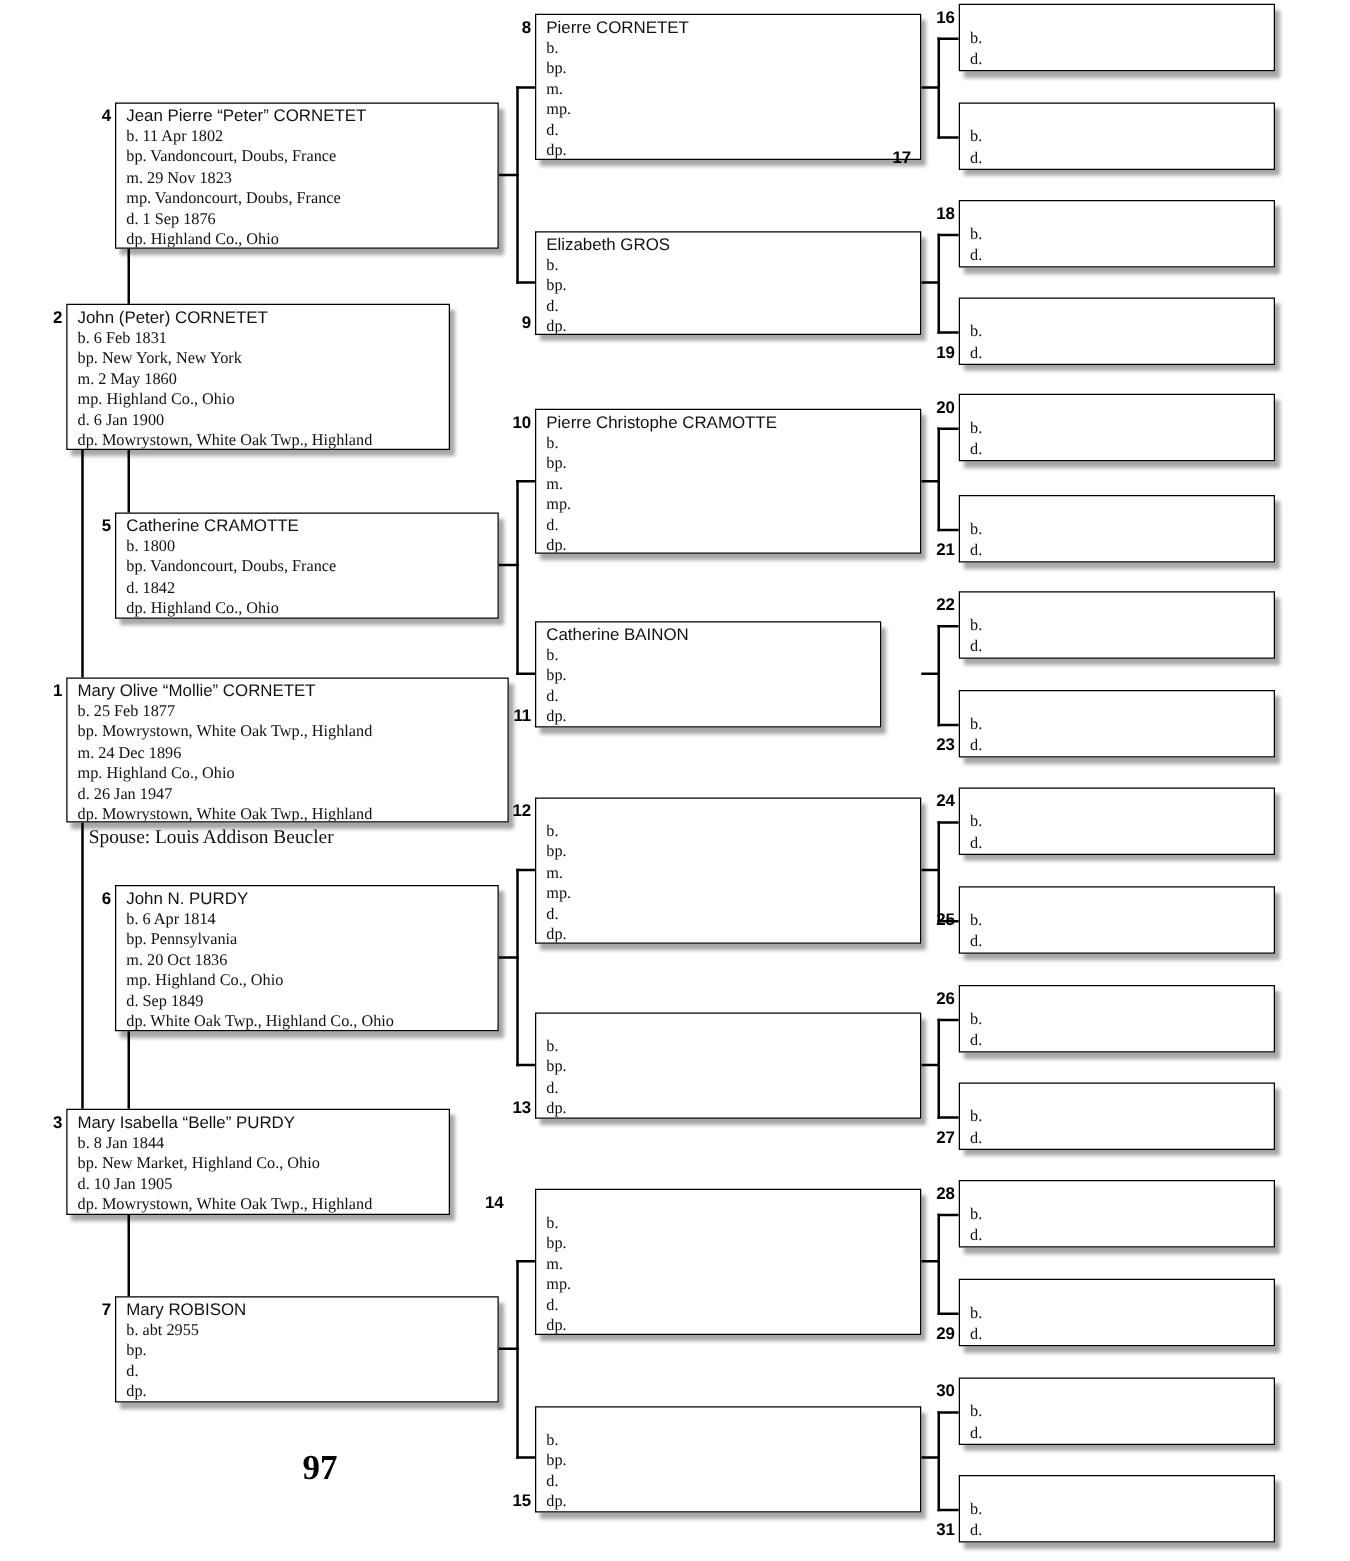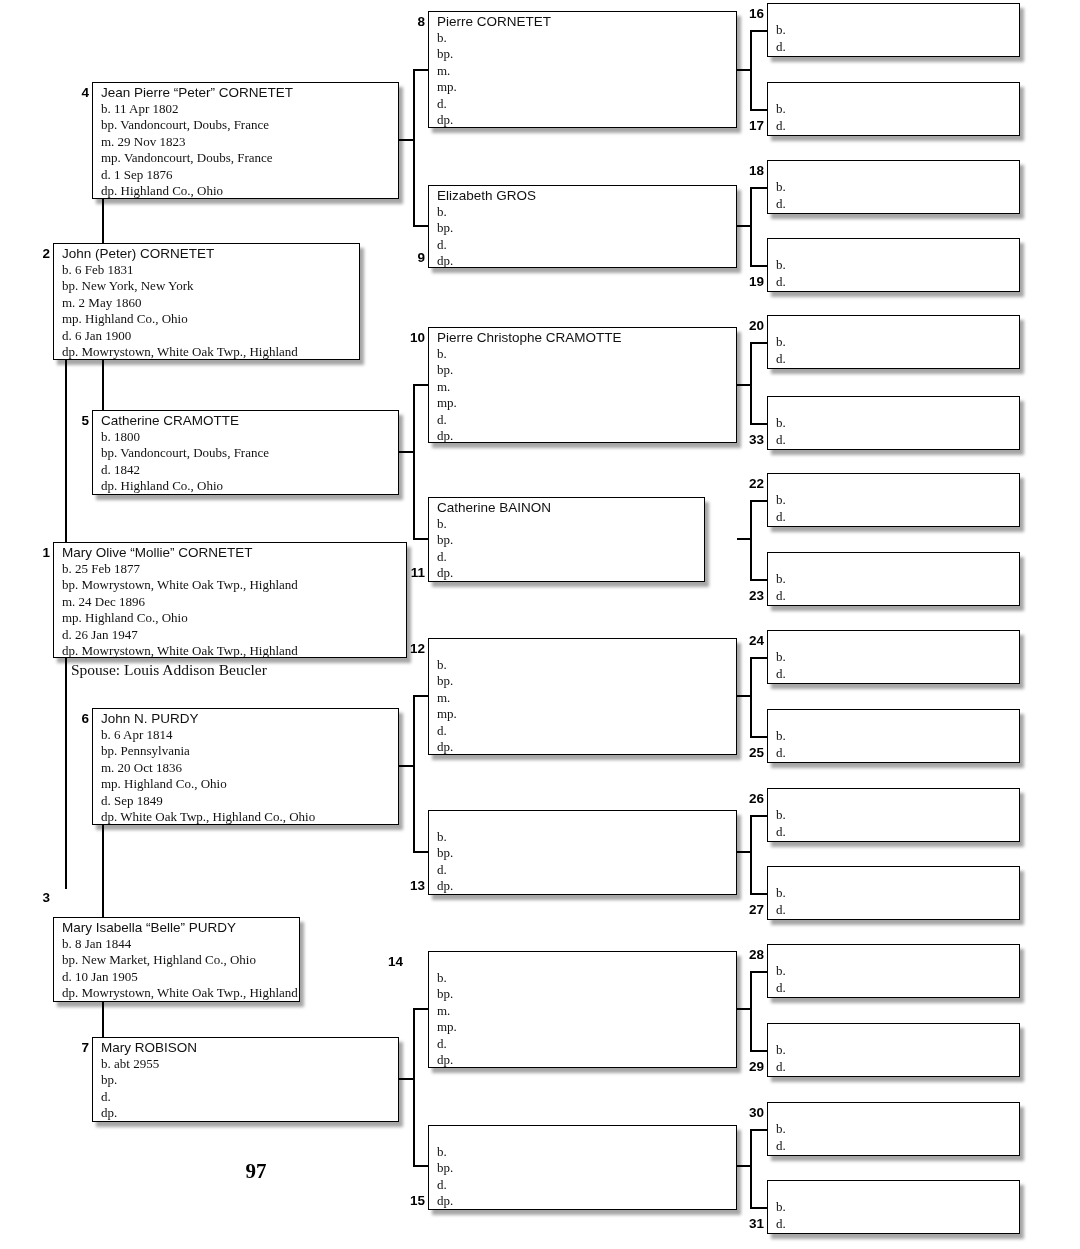--- a/index.html
+++ b/index.html
@@ -16,21 +16,21 @@
   .sbox { padding-top:17px; }
   .sbox .pline { line-height:17px; height:17px; }
   .num { position:absolute; z-index:3; font-family:"Liberation Sans", sans-serif;
          font-weight:bold; font-size:13.5px; width:27px; text-align:right; color:#000; }
   .vl, .hl { position:absolute; background:#000; z-index:1; }
   .vl { width:2px; }
   .hl { height:2px; }
   .spouse { position:absolute; left:71px; top:661px; font-family:"Liberation Serif", serif;
             font-size:15.5px; color:#111; z-index:2; white-space:nowrap; }
   .pageno { position:absolute; left:236px; top:1159px; width:40px; text-align:center;
-            font-family:"Liberation Serif", serif; font-weight:bold; font-size:21px; z-index:2; }
+            font-family:"Liberation Serif", serif; font-weight:bold; font-size:28px; z-index:2; }
 </style>
 </head>
 <body>
 
 <div id="chart">
 
   <div class="vl" style="left:65px;top:360px;height:529px"></div>
   <div class="vl" style="left:102px;top:197px;height:215px"></div>
   <div class="vl" style="left:102px;top:823px;height:216px"></div>
 
@@ -95,21 +95,21 @@
   </div>
   <div class="pbox" style="left:53px;top:243px;width:307px;height:117px">
     <div class="pname">John (Peter) CORNETET</div>
     <div class="pline">b. 6 Feb 1831</div>
     <div class="pline">bp. New York, New York</div>
     <div class="pline">m. 2 May 1860</div>
     <div class="pline">mp. Highland Co., Ohio</div>
     <div class="pline">d. 6 Jan 1900</div>
     <div class="pline">dp. Mowrystown, White Oak Twp., Highland</div>
   </div>
-  <div class="pbox" style="left:53px;top:917px;width:247px;height:85px">
+  <div class="pbox" style="left:53px;top:887px;width:307px;height:85px">
     <div class="pname">Mary Isabella “Belle” PURDY</div>
     <div class="pline">b. 8 Jan 1844</div>
     <div class="pline">bp. New Market, Highland Co., Ohio</div>
     <div class="pline">d. 10 Jan 1905</div>
     <div class="pline">dp. Mowrystown, White Oak Twp., Highland</div>
   </div>
 
   <div class="pbox" style="left:92px;top:82px;width:307px;height:117px">
     <div class="pname">Jean Pierre “Peter” CORNETET</div>
     <div class="pline">b. 11 Apr 1802</div>
@@ -282,29 +282,29 @@
   <div class="num" style="left:62px;top:1040px">7</div>
   <div class="num" style="left:398px;top:14px">8</div>
   <div class="num" style="left:398px;top:250px">9</div>
   <div class="num" style="left:398px;top:330px">10</div>
   <div class="num" style="left:398px;top:565px">11</div>
   <div class="num" style="left:398px;top:641px">12</div>
   <div class="num" style="left:398px;top:878px">13</div>
   <div class="num" style="left:376px;top:954px">14</div>
   <div class="num" style="left:398px;top:1193px">15</div>
   <div class="num" style="left:737px;top:6px">16</div>
-  <div class="num" style="left:737px;top:118px">17</div>
+  <div class="num" style="left:702px;top:118px">17</div>
   <div class="num" style="left:737px;top:163px">18</div>
   <div class="num" style="left:737px;top:274px">19</div>
   <div class="num" style="left:737px;top:318px">20</div>
-  <div class="num" style="left:737px;top:432px">33</div>
+  <div class="num" style="left:737px;top:432px">21</div>
   <div class="num" style="left:737px;top:476px">22</div>
   <div class="num" style="left:737px;top:588px">23</div>
   <div class="num" style="left:737px;top:633px">24</div>
-  <div class="num" style="left:737px;top:745px">25</div>
+  <div class="num" style="left:737px;top:728px">25</div>
   <div class="num" style="left:737px;top:791px">26</div>
   <div class="num" style="left:737px;top:902px">27</div>
   <div class="num" style="left:737px;top:947px">28</div>
   <div class="num" style="left:737px;top:1059px">29</div>
   <div class="num" style="left:737px;top:1105px">30</div>
   <div class="num" style="left:737px;top:1216px">31</div>
 
   <div class="spouse">Spouse: Louis Addison Beucler</div>
   <div class="pageno">97</div>
 

